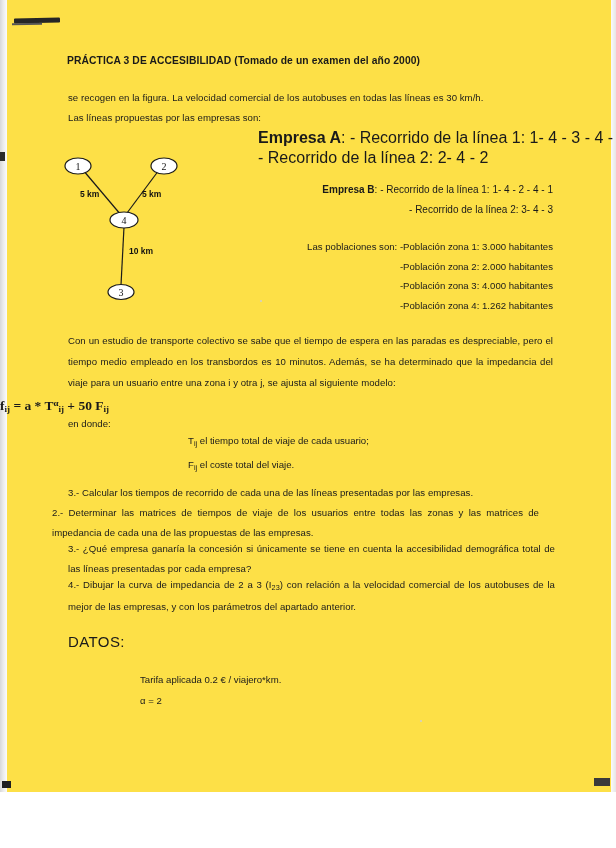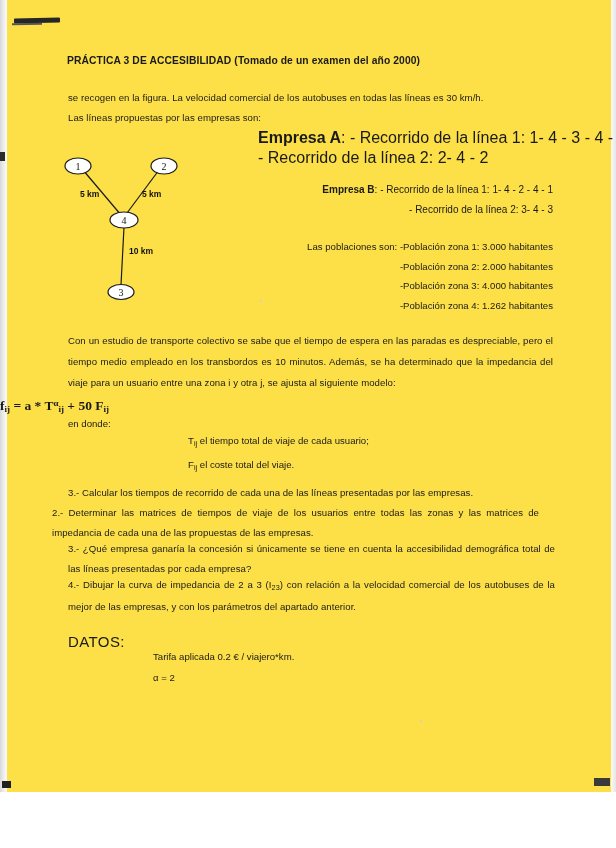--- a/index.html
+++ b/index.html
@@ -167,24 +167,23 @@
   .q4 { left: 68px; top: 575px; width: 487px; }
 
   .datos-label {
     position: absolute;
     left: 68px; top: 633px;
     font-size: 15px;
     letter-spacing: 0.4px;
   }
   .datos-vals {
     position: absolute;
-    left: 140px; top: 646px;
+    left: 140px; top: 669px;
     font-size: 9.6px;
     line-height: 21px;
-    margin-left: 13px;
   }
   .datos-vals .dv { white-space: nowrap; }
   .datos-vals .it { font-style: italic; font-weight: bold; }
 </style>
 </head>
 <body>
 
 <div class="page">
 
   <div class="scan-edge-left"></div>

